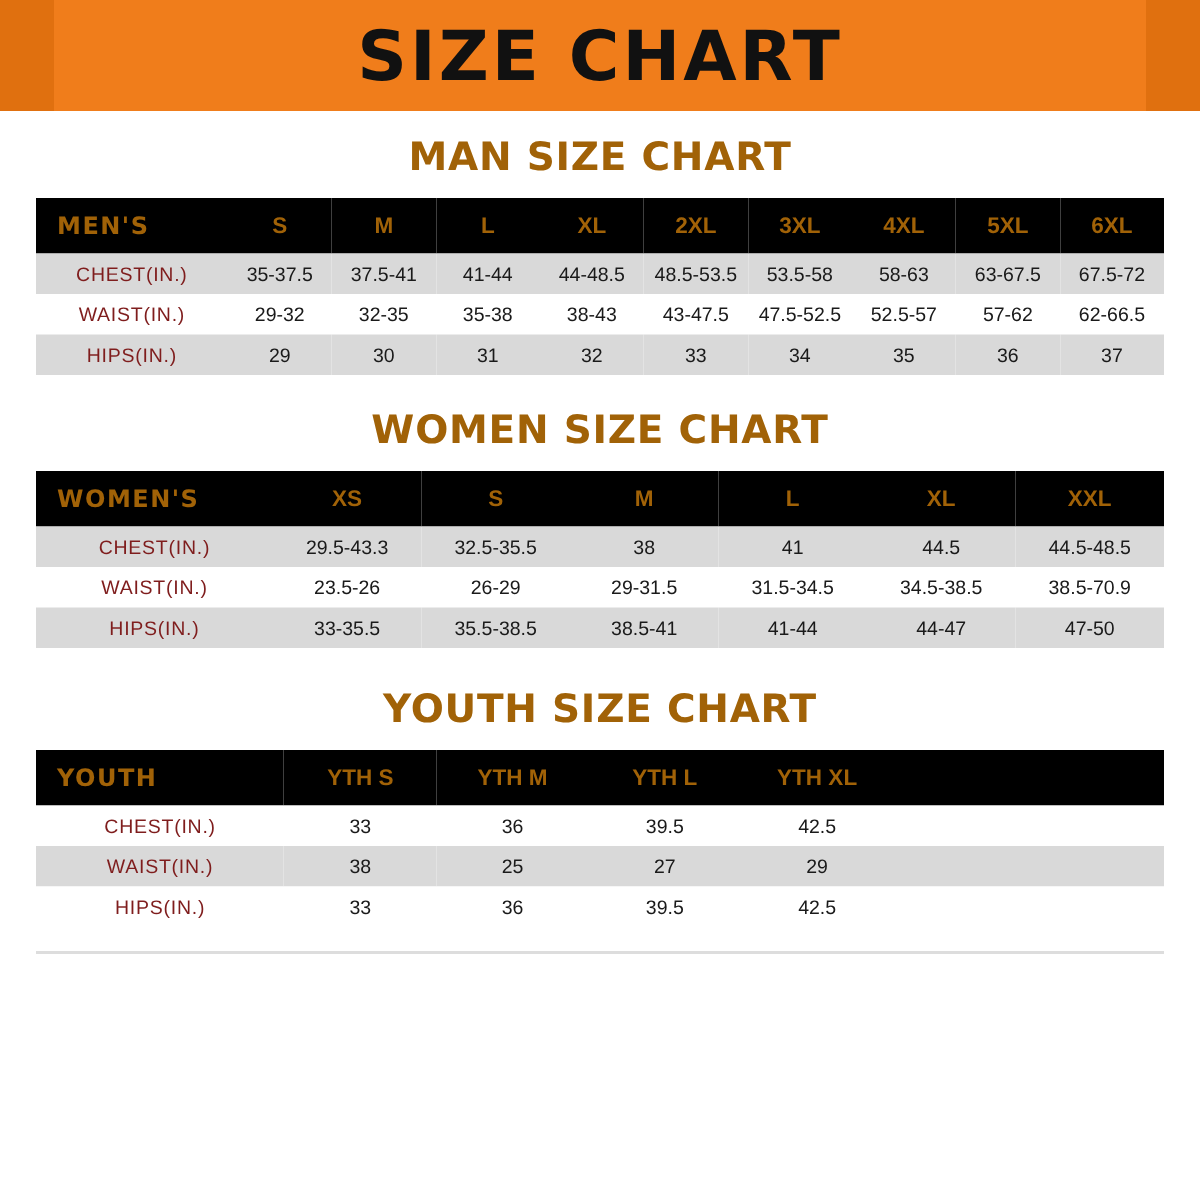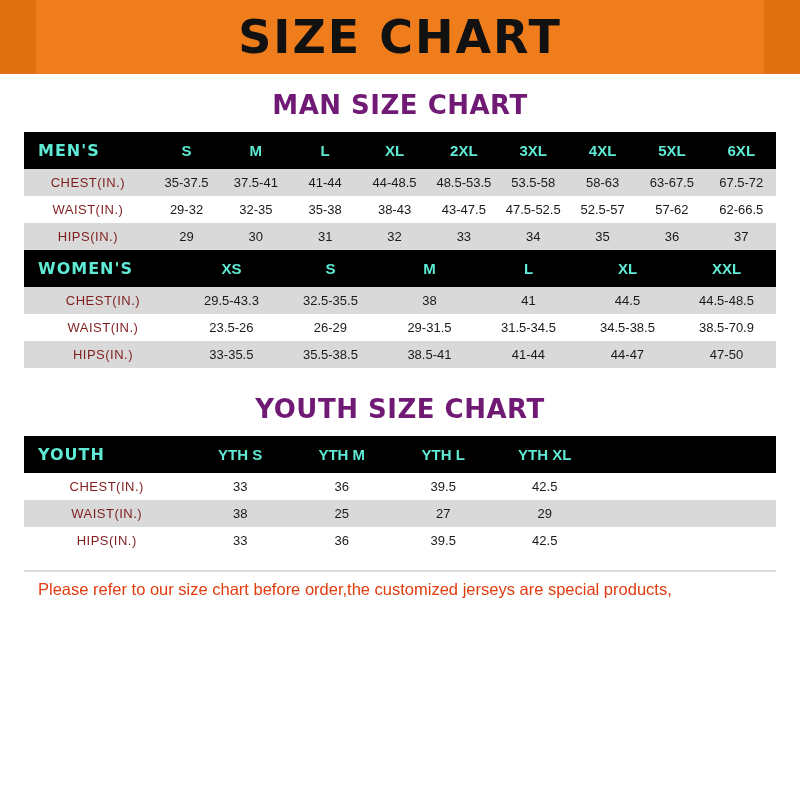--- a/index.html
+++ b/index.html
@@ -50,21 +50,21 @@
 
   
   .content {
     padding: 0 24px;
   }
   .section-title {
     text-align: center;
     font-family: "DejaVu Sans", sans-serif;
     font-weight: bold;
     font-size: 26px;
-    color: #701a75;
+    color: #a16207;
     letter-spacing: 0.5px;
   }
   .sec-man-title { margin: 16px 0 12px; }
   .sec-women-title { margin: 22px 0 12px; }
   .sec-youth-title { margin: 26px 0 12px; }
 
   table.chart {
     width: 100%;
     border-collapse: collapse;
     table-layout: fixed;
@@ -72,21 +72,21 @@
   table.chart th,
   table.chart td {
     text-align: center;
     font-size: 13px;
     color: #1a1a1a;
     padding: 6px 2px;
     font-family: "Liberation Sans", sans-serif;
   }
   table.chart thead th {
     background: #000000;
-    color: #5eead4;
+    color: #a16207;
     font-size: 15px;
     font-weight: bold;
     padding: 9px 2px;
   }
   table.chart thead th.row-label-head {
     text-align: left;
     padding-left: 14px;
     letter-spacing: 1px;
     font-family: "DejaVu Sans", sans-serif;
     font-size: 16px;
@@ -195,20 +195,21 @@
           <td>32</td>
           <td>33</td>
           <td>34</td>
           <td>35</td>
           <td>36</td>
           <td>37</td>
         </tr>
       </tbody>
     </table>
 
+    <div class="section-title sec-women-title">WOMEN SIZE CHART</div>
     <table class="chart women">
       <colgroup>
         <col class="c0">
           <col>
           <col>
           <col>
           <col>
           <col>
           <col>
       </colgroup>
@@ -301,17 +302,16 @@
           <td>36</td>
           <td>39.5</td>
           <td>42.5</td>
           <td></td>
           <td></td>
         </tr>
       </tbody>
     </table>
 
     <div class="footer-note">
-      <div>Please refer to our size chart before order,the customized jerseys are special products,</div>
     </div>
 
   </div>
 </div>
 
 </body></html>

